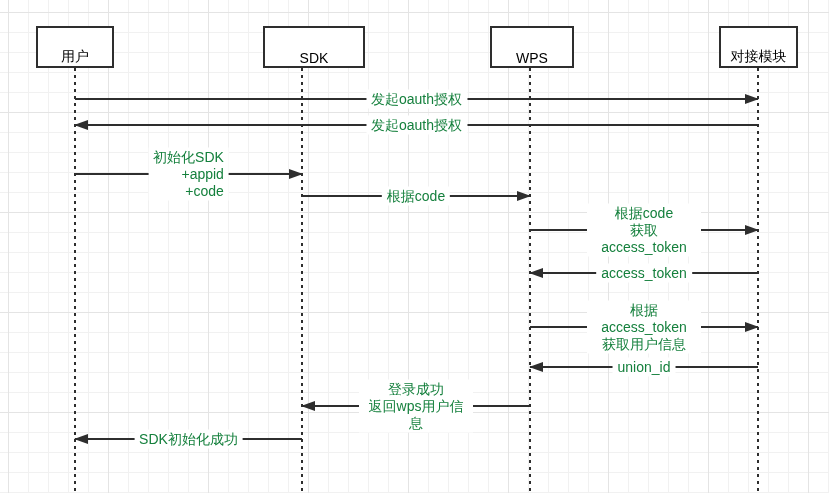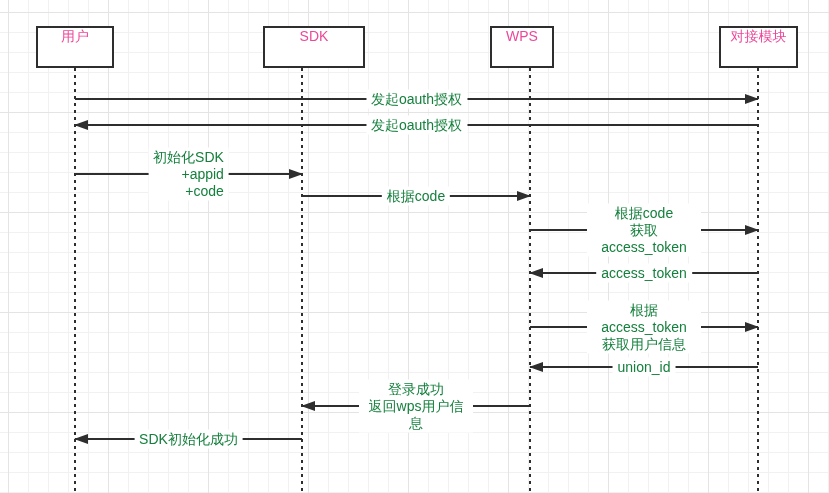--- a/index.html
+++ b/index.html
@@ -19,22 +19,22 @@
       linear-gradient(90deg,#f1f1f1 1px, transparent 1px);
     background-size:100px 100px,100px 100px,20px 20px,20px 20px;
     background-position:8px 12px,8px 12px,8px 12px,8px 12px;
   }
   .actor-box{
     position:absolute;
     box-sizing:border-box;
     height:42px;
     border:2px solid #2e2e2e;
     background:#ffffff;
-    display:flex;align-items:flex-start;justify-content:center;
-    font-size:14px;color:#ec4899;
+    display:flex;align-items:flex-end;justify-content:center;
+    font-size:14px;color:#000000;
     z-index:3;
   }
   .lifeline{
     position:absolute;
     width:2px;
     background:repeating-linear-gradient(to bottom,#2e2e2e 0 3px,transparent 3px 7px);
     z-index:1;
   }
   .msg{
     position:absolute;
@@ -137,20 +137,20 @@
         <div class="label">SDK初始化成功</div>
       </div>
     </div>
   <div id="actors">
       <div class="actor-box" style="left: 36px; top: 26px; width: 78px;">
         <span>用户</span>
       </div>
       <div class="actor-box" style="left: 263px; top: 26px; width: 102px;">
         <span>SDK</span>
       </div>
-      <div class="actor-box" style="left: 490px; top: 26px; width: 64px;">
+      <div class="actor-box" style="left: 490px; top: 26px; width: 84px;">
         <span>WPS</span>
       </div>
       <div class="actor-box" style="left: 719px; top: 26px; width: 79px;">
         <span>对接模块</span>
       </div>
     </div>
 </div>
 
 </body></html>

